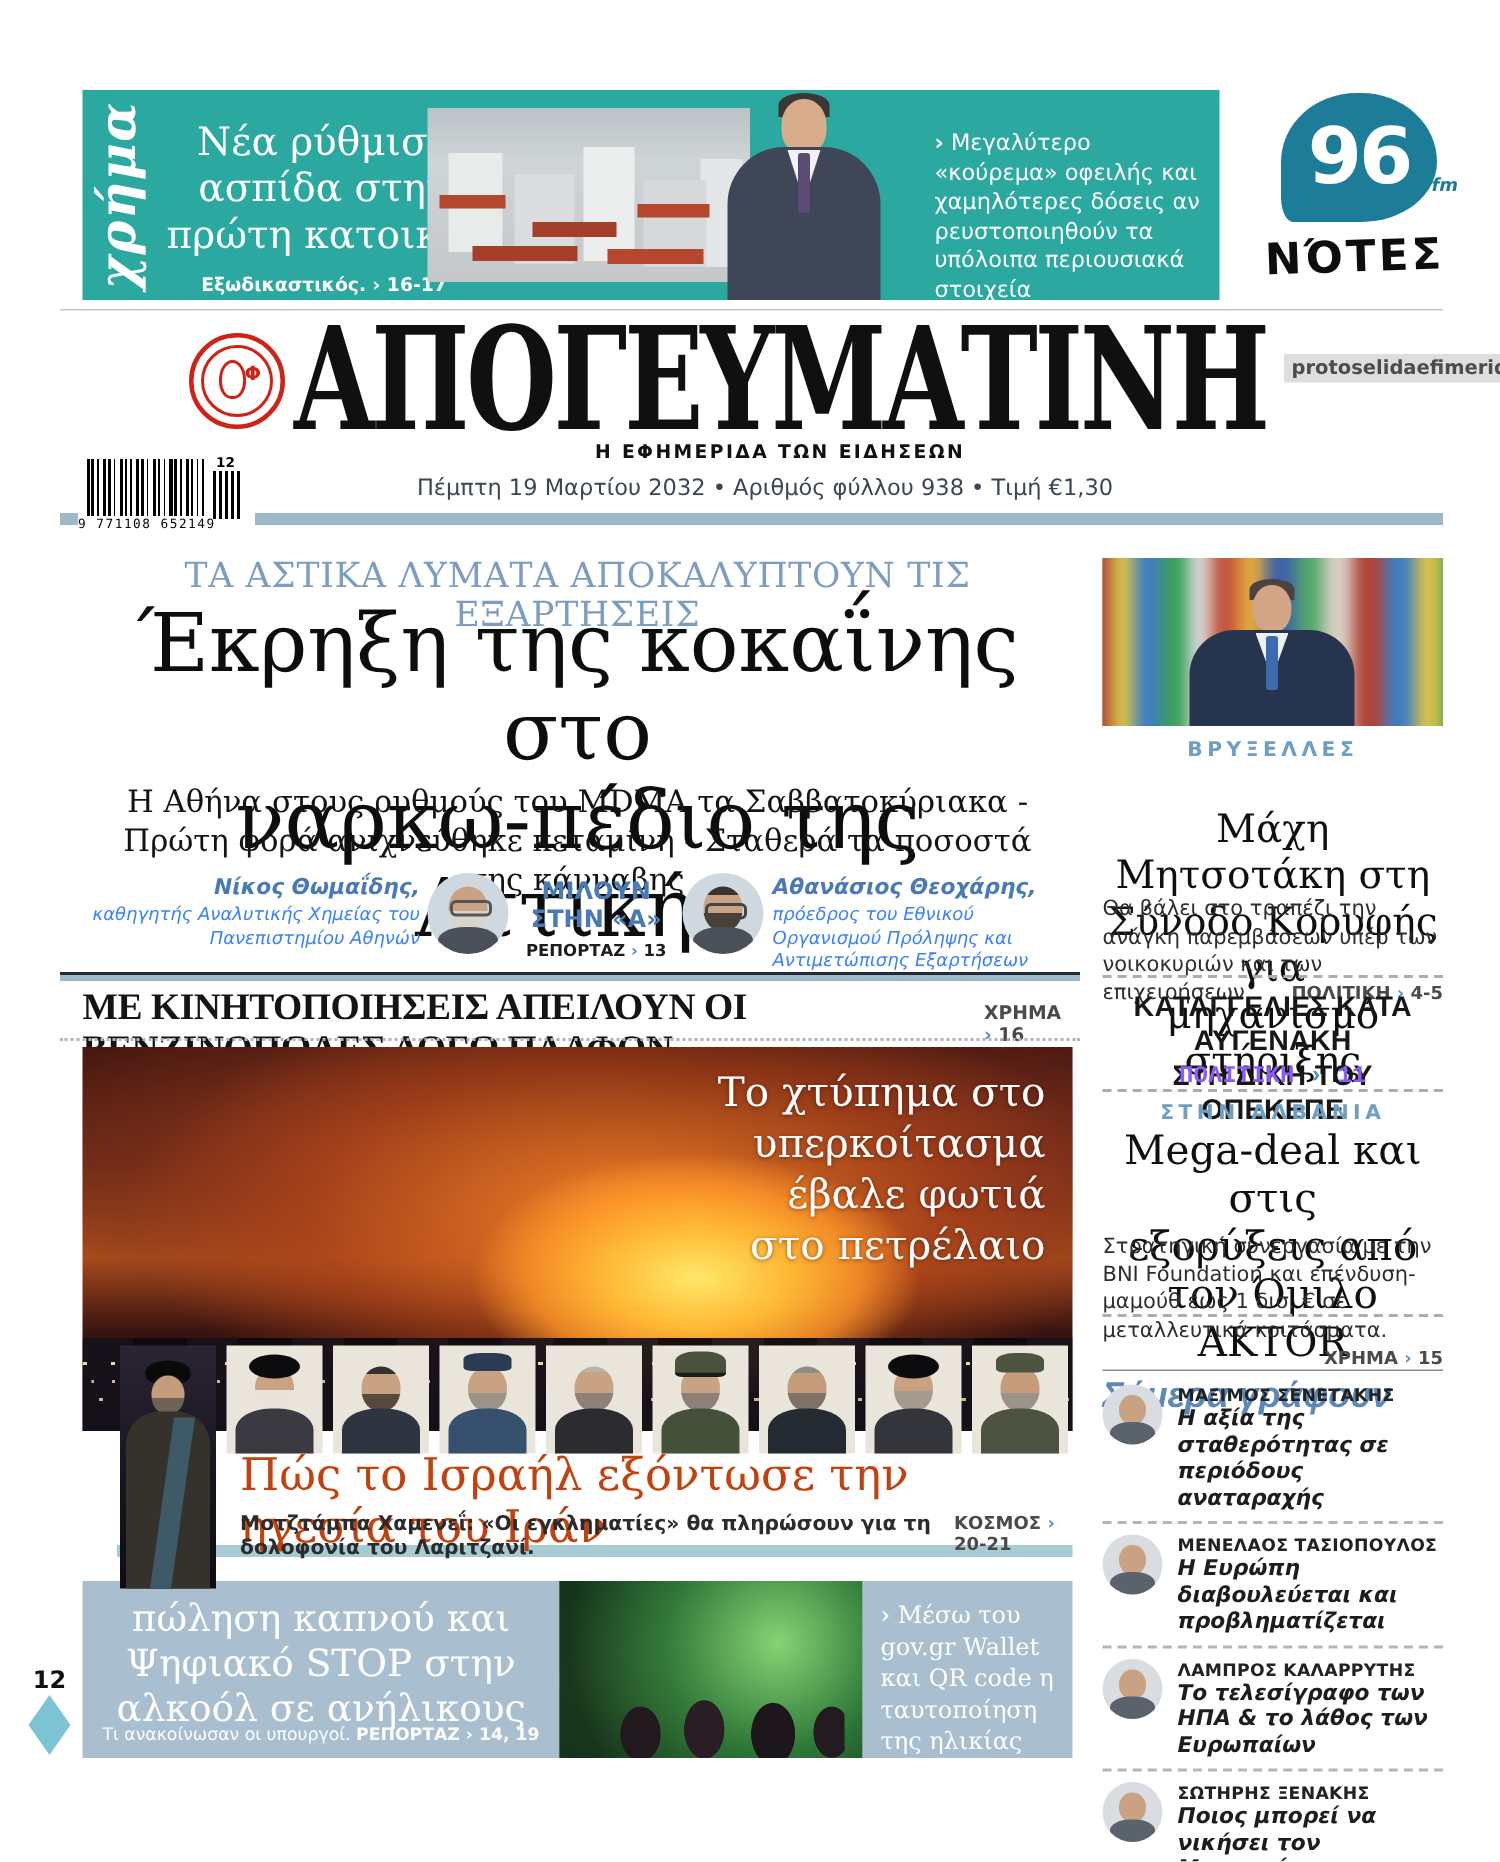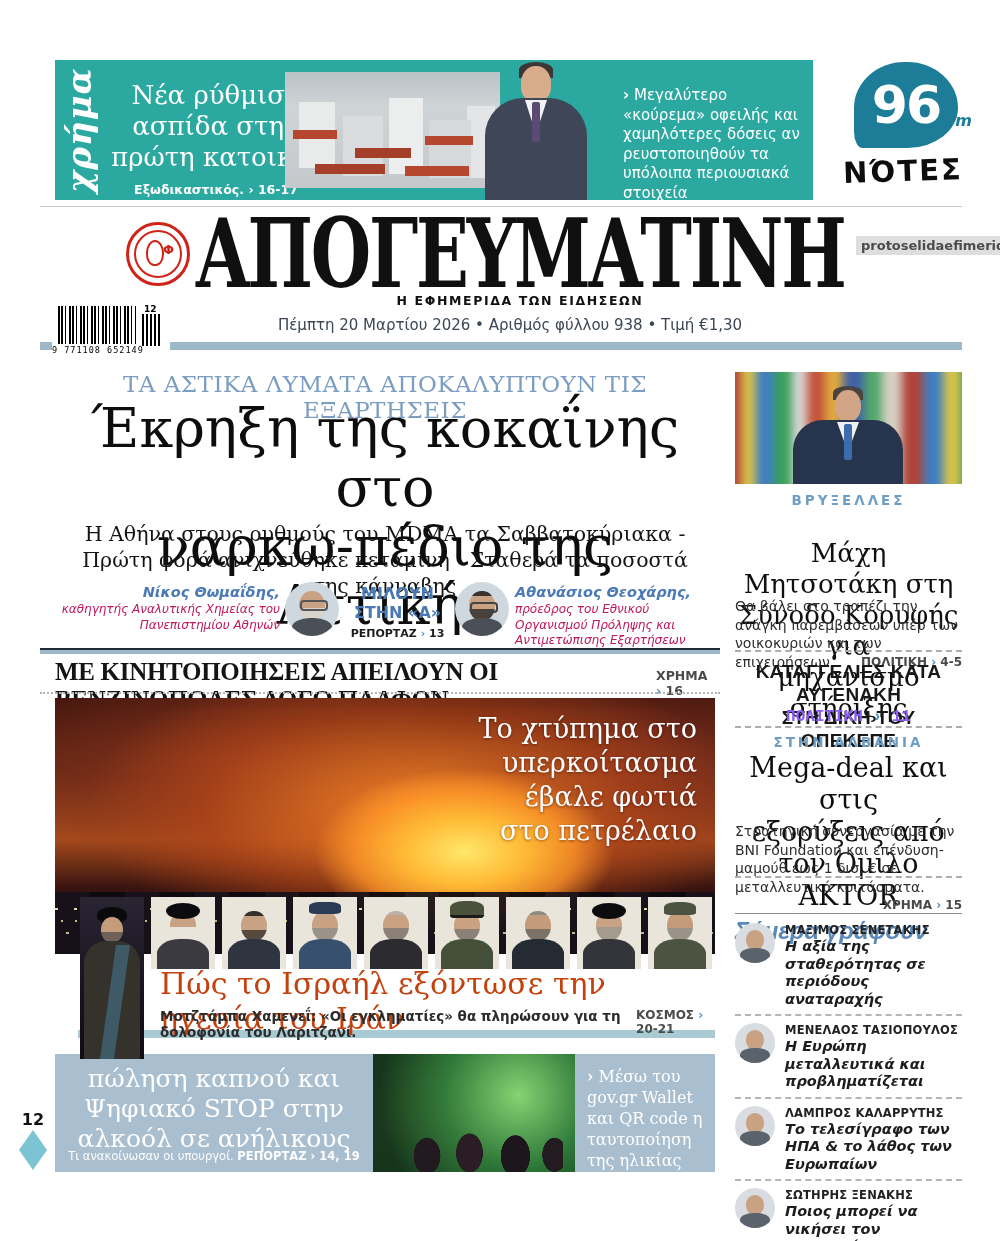--- a/index.html
+++ b/index.html
@@ -46,21 +46,21 @@
     font-size:15px; line-height:19.5px; color:#fff; }
   .banner-right .ref-arrow { font-weight:700; }
 
   
   .radio { left:842px; top:62px; width:122px; height:138px; }
   .radio-blob { position:absolute; left:12px; top:0; width:104px; height:86px;
     background:#1d7d98; border-radius:50% 50% 50% 8%/55% 55% 48% 20%;
     display:flex; align-items:center; justify-content:center; }
   .radio-freq { color:#fff; font-weight:700; font-size:52px; letter-spacing:-2px; }
   .radio-fm { position:absolute; right:-14px; bottom:18px; color:#1d7d98; font-weight:700;
-    font-style:italic; font-size:16px; }
+    font-style:italic; font-size:12px; }
   .radio-name { position:absolute; left:0; top:92px; width:122px; text-align:center;
     font-weight:700; font-size:29px; letter-spacing:2px; color:#0d0d0d; transform:rotate(-2deg); }
 
   .top-rule { left:40px; top:206px; width:922px; height:1px; background:#c6c6c6; }
 
   
   .mh-logo { left:126px; top:222px; width:64px; height:64px; border:3px solid #cf2318; border-radius:50%;
     display:flex; align-items:center; justify-content:center; }
   .mh-logo-inner { width:48px; height:48px; border:2px solid #cf2318; border-radius:50%; position:relative; }
   .mh-logo-inner::before { content:""; position:absolute; left:10px; top:8px; width:14px; height:22px;
@@ -93,21 +93,21 @@
     font-family:"DejaVu Serif",serif; font-size:23px; color:#7b9dc1; letter-spacing:0.5px; }
   .lead-head { left:45px; top:399px; width:680px; text-align:center;
     font-family:"DejaVu Serif",serif; font-size:54px; line-height:59px; color:#0d0d0d; }
   .lead-deck { left:70px; top:521px; width:630px; text-align:center;
     font-family:"DejaVu Serif",serif; font-size:20.5px; line-height:26px; color:#141414; }
 
   .experts { left:55px; top:582px; width:660px; height:64px; }
   .exp-left { position:absolute; left:0; top:2px; width:225px; text-align:right; }
   .exp-right { position:absolute; left:460px; top:2px; width:200px; text-align:left; }
   .exp-name { font-size:14.5px; font-weight:700; font-style:italic; color:#4a7ab5; }
-  .exp-role { font-size:12px; font-style:italic; color:#be185d; line-height:15.5px; margin-top:2px; }
+  .exp-role { font-size:12px; font-style:italic; color:#3b82f6; line-height:15.5px; margin-top:2px; }
   .exp-avatar { position:absolute; top:0; width:54px; height:54px; border-radius:50%;
     background:#cfd8de; overflow:hidden; }
   .exp-avatar .av-head { position:absolute; left:14px; top:9px; width:26px; height:30px;
     border-radius:48%; background:#c9a183; }
   .exp-avatar .av-body { position:absolute; left:7px; top:36px; width:40px; height:20px;
     border-radius:45% 45% 0 0; background:#4a4f58; }
   .exp-avatar.a1 .av-head { background:linear-gradient(180deg,#c9a183 55%,#d9d4cc 55%); }
   .exp-avatar.a1::after { content:""; position:absolute; left:15px; top:18px; width:24px; height:7px;
     border:2px solid #555; border-radius:4px; background:transparent; }
   .exp-avatar.a2 .av-head { background:linear-gradient(180deg,#3a332e 18%,#c9a183 18%,#c9a183 60%,#4a4038 60%); }
@@ -317,21 +317,21 @@
   </div>
   <div class="abs mh-tagline">Η ΕΦΗΜΕΡΙΔΑ ΤΩΝ ΕΙΔΗΣΕΩΝ</div>
   <div class="abs watermark">protoselidaefimeridon.gr</div>
 
   <div class="abs barcode">
     <div class="bc-bars"></div>
     <div class="bc-digits">9 771108 652149</div>
     <div class="bc-issue">12</div>
     <div class="bc-mini"></div>
   </div>
-  <div class="abs dateline">Πέμπτη 20 Μαρτίου 2026 • Αριθμός φύλλου 938 • Τιμή €1,30</div>
+  <div class="abs dateline">Πέμπτη 19 Μαρτίου 2032 • Αριθμός φύλλου 938 • Τιμή €1,30</div>
   <div class="abs blue-bar"></div>
 
   <div class="abs lead-kicker">ΤΑ ΑΣΤΙΚΑ ΛΥΜΑΤΑ ΑΠΟΚΑΛΥΠΤΟΥΝ ΤΙΣ ΕΞΑΡΤΗΣΕΙΣ</div>
   <div class="abs lead-head">
     <div>Έκρηξη της κοκαΐνης στο</div>
     <div>ναρκω-πέδιο της Αττικής</div>
   </div>
   <div class="abs lead-deck">Η Αθήνα στους ρυθμούς του MDMA τα Σαββατοκύριακα - Πρώτη φορά ανιχνεύθηκε κεταμίνη - Σταθερά τα ποσοστά της κάνναβης</div>
 
   <div class="abs experts">
@@ -504,21 +504,21 @@
       <div>
           <div class="col-name">ΜΑΞΙΜΟΣ ΣΕΝΕΤΑΚΗΣ</div>
         <div class="col-sub">Η αξία της σταθερότητας σε περιόδους αναταραχής</div>
         </div>
     </div>
     <div class="col-div"></div>
     <div class="col-row">
       <div class="col-avatar"></div>
       <div>
           <div class="col-name">ΜΕΝΕΛΑΟΣ ΤΑΣΙΟΠΟΥΛΟΣ</div>
-        <div class="col-sub">Η Ευρώπη μεταλλευτικά και προβληματίζεται</div>
+        <div class="col-sub">Η Ευρώπη διαβουλεύεται και προβληματίζεται</div>
         </div>
     </div>
     <div class="col-div"></div>
     <div class="col-row">
       <div class="col-avatar"></div>
       <div>
           <div class="col-name">ΛΑΜΠΡΟΣ ΚΑΛΑΡΡΥΤΗΣ</div>
         <div class="col-sub">Το τελεσίγραφο των ΗΠΑ &amp; το λάθος των Ευρωπαίων</div>
         </div>
     </div>

